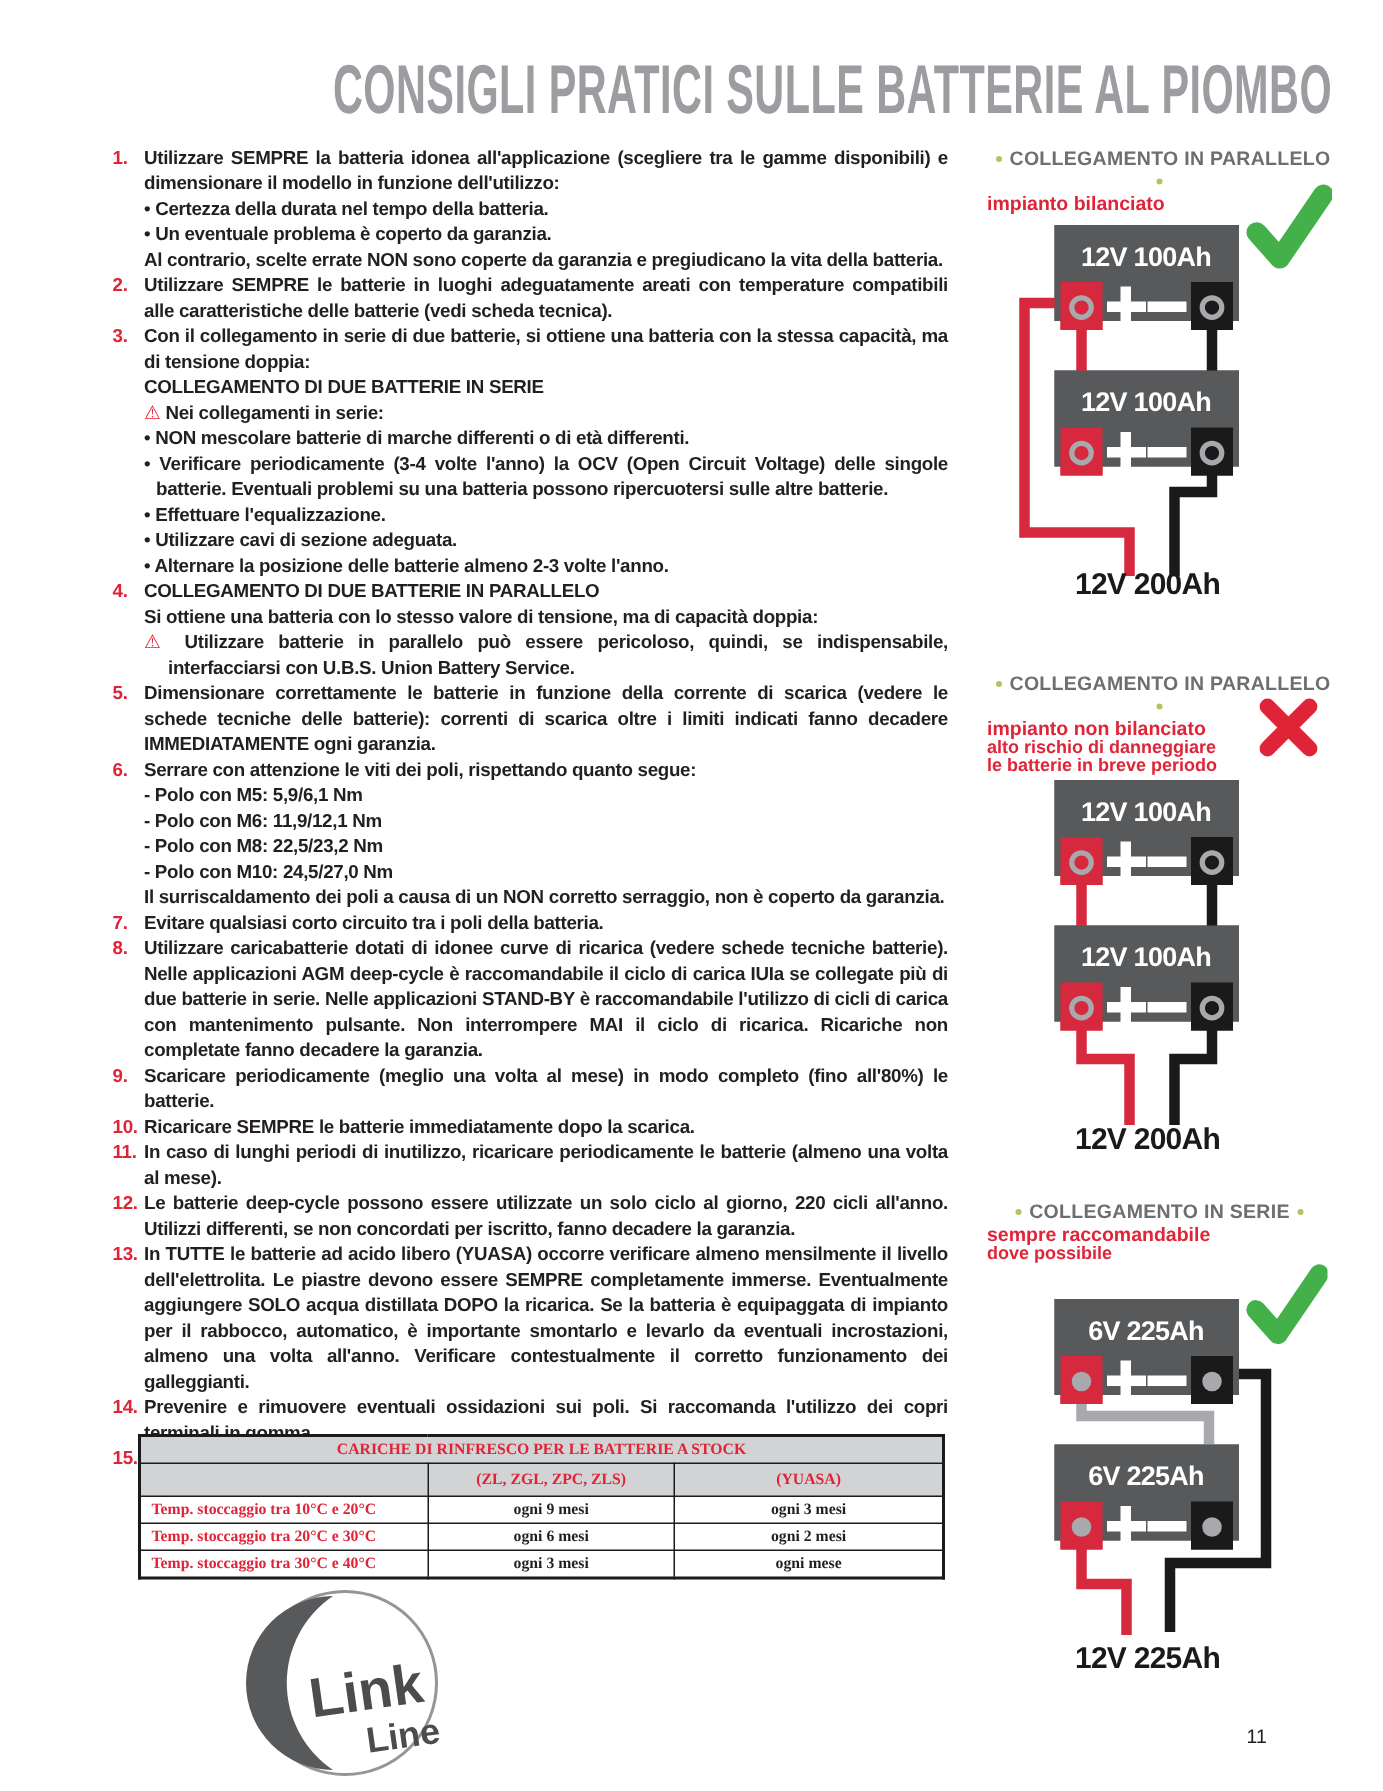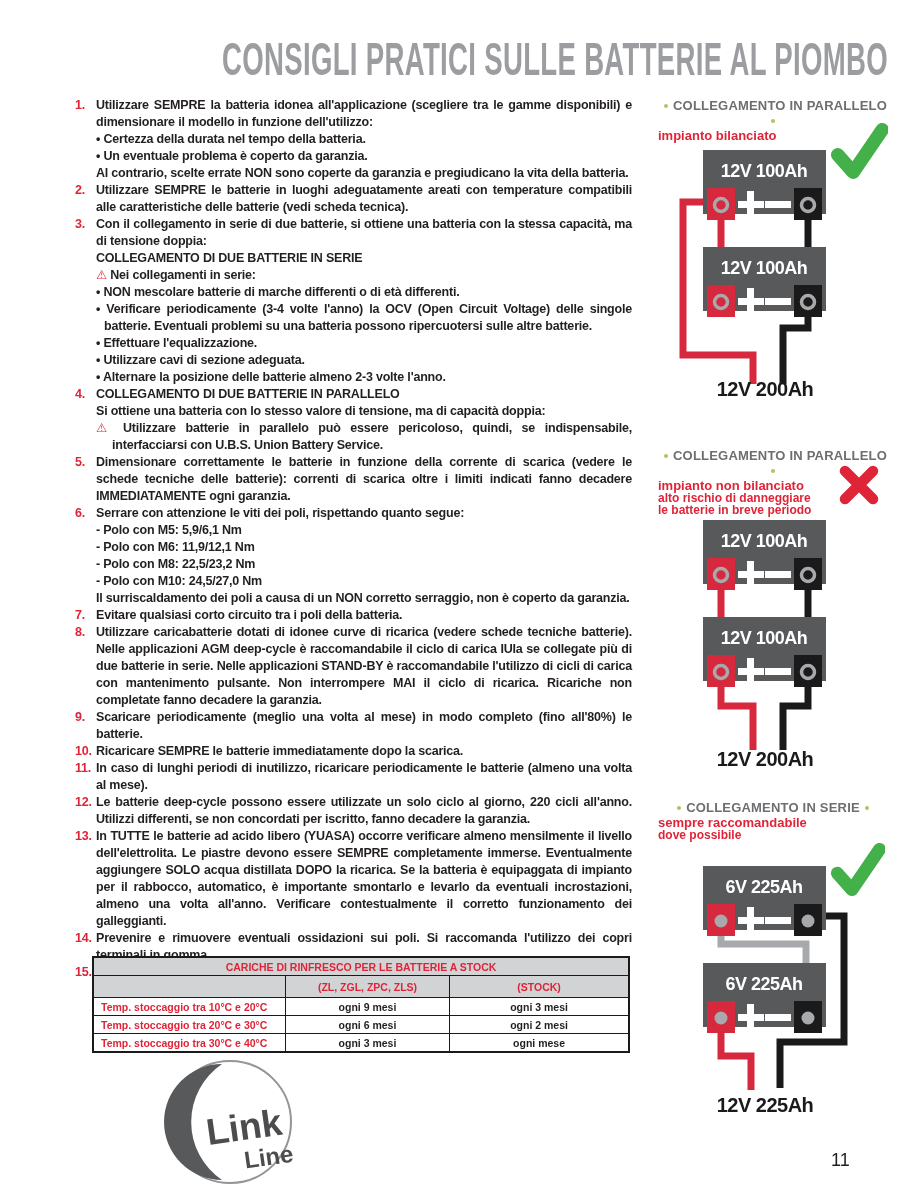--- a/index.html
+++ b/index.html
@@ -16,21 +16,21 @@
         font-weight:700;letter-spacing:-0.2px;color:var(--dark);}
   .advice-item{position:relative;padding-left:21px;}
   .advice-num{position:absolute;left:0;top:0;color:var(--red);}
   .part{text-align:justify;}
   .part-b,.part-d{padding-left:8px;text-indent:-8px;}
   .part-w{padding-left:16px;text-indent:-16px;}
   .warn-icon{color:var(--red);font-weight:400;}
 
   
   .refresh-table{position:absolute;left:92px;top:956px;width:538px;border-collapse:collapse;
-        font-size:10.5px;font-weight:700;color:var(--dark);}
+        font-size:10.5px;font-weight:700;color:var(--dark);font-family:Liberation Serif, serif;}
   .refresh-table td{border:1px solid #1a1a1a;text-align:center;padding:1px 2px;}
   .refresh-table{border:2px solid #1a1a1a;}
   .t-title td{background:var(--tablebg);color:var(--red);height:15px;}
   .t-head td{background:var(--tablebg);color:var(--red);height:19px;}
   .t-row td{height:15px;}
   .t-rowhead{color:var(--red);text-align:left !important;padding-left:7px !important;}
 
   
   .right-col{position:absolute;left:658px;top:0;width:287px;height:1194px;}
   .diagram{position:absolute;left:0;width:287px;height:330px;}
@@ -38,21 +38,21 @@
         letter-spacing:0.2px;line-height:15px;}
   .tdot{display:inline-block;width:4px;height:4px;border-radius:50%;background:var(--olive);
         margin:0 5px 2px 5px;vertical-align:middle;}
   .diag-sub1{width:230px;color:var(--red);font-weight:700;font-size:13px;line-height:15px;}
   .diag-sub2{width:230px;text-align:left;color:var(--red);font-weight:700;font-size:12px;line-height:11.5px;}
   .mark{position:absolute;}
   .circuit{position:absolute;left:0;}
 
   
   .logo{position:absolute;left:148px;top:1058px;}
-  .page-number{position:absolute;left:831px;top:1150px;font-size:18px;color:var(--dark);}
+  .page-number{position:absolute;left:831px;top:1150px;font-size:13px;color:var(--dark);}
 </style>
 </head>
 <body>
 
 <div class="page">
 
   <div class="page-title">
     <span>CONSIGLI PRATICI SULLE BATTERIE AL PIOMBO</span>
   </div>
 
@@ -142,21 +142,21 @@
         <col style="width:165px">
         <col style="width:180px">
       </colgroup>
     <tbody>
         <tr class="t-title">
       <td colspan="3">CARICHE DI RINFRESCO PER LE BATTERIE A STOCK</td>
     </tr>
     <tr class="t-head">
       <td></td>
       <td>(ZL, ZGL, ZPC, ZLS)</td>
-      <td>(STOCK)</td>
+      <td>(YUASA)</td>
     </tr>
     <tr class="t-row">
       <td class="t-rowhead">Temp. stoccaggio tra 10°C e 20°C</td>
       <td>ogni 9 mesi</td>
       <td>ogni 3 mesi</td>
     </tr>
     <tr class="t-row">
       <td class="t-rowhead">Temp. stoccaggio tra 20°C e 30°C</td>
       <td>ogni 6 mesi</td>
       <td>ogni 2 mesi</td>

